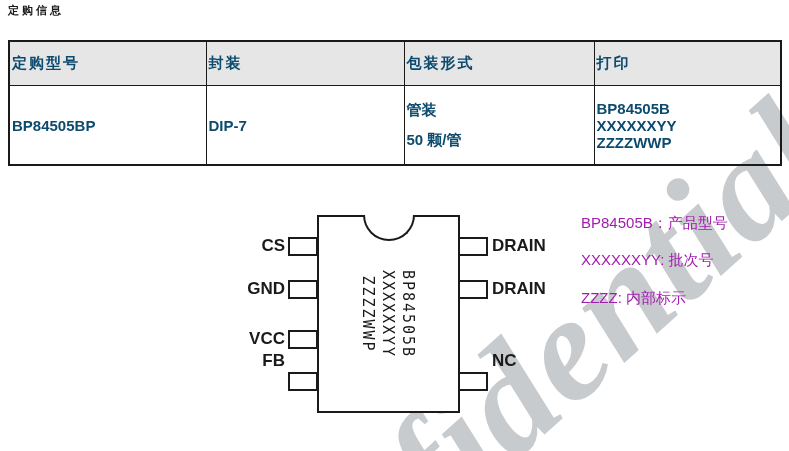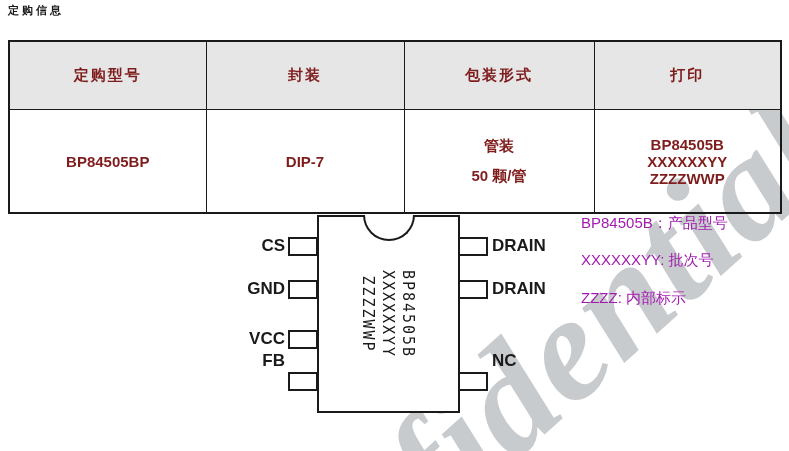--- a/index.html
+++ b/index.html
@@ -24,22 +24,22 @@
   }
   .t1 { top:3px; }
   .t2 { top:166px; }
   
   .order-table {
     position:absolute; left:8px; top:40px; width:772px;
     border-collapse:collapse; table-layout:fixed; z-index:1;
     border:2px solid #1a1a1a;
   }
   .order-table th, .order-table td {
-    border:1px solid #1a1a1a; text-align:center; vertical-align:middle;
-    font-weight:bold; font-size:15px; padding:14px; color:#7f1d1d;
+    border:1px solid #1a1a1a; text-align:left; vertical-align:middle;
+    font-weight:bold; font-size:15px; padding:2px; color:#0c4a6e;
   }
   .order-table thead th { background:#e6e6e6; height:39px; letter-spacing:2px; }
   .order-table tbody td { height:74px; background:transparent; }
   .pack-line { line-height:30px; }
   .mark-line { line-height:17px; }
   
   .chip-body {
     position:absolute; left:317px; top:215px; width:139px; height:194px;
     border:2px solid #1a1a1a; background:#fff; z-index:1;
   }

